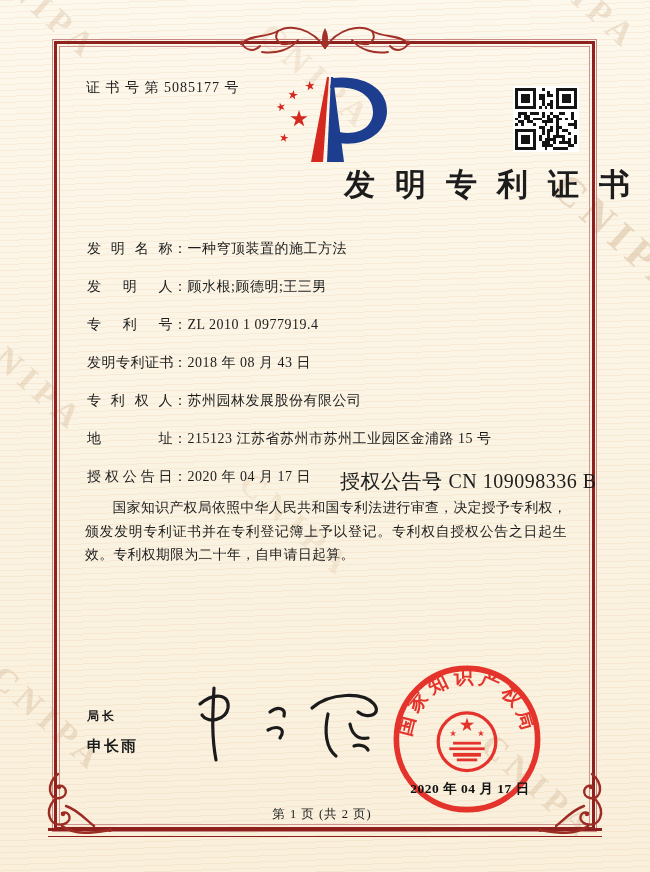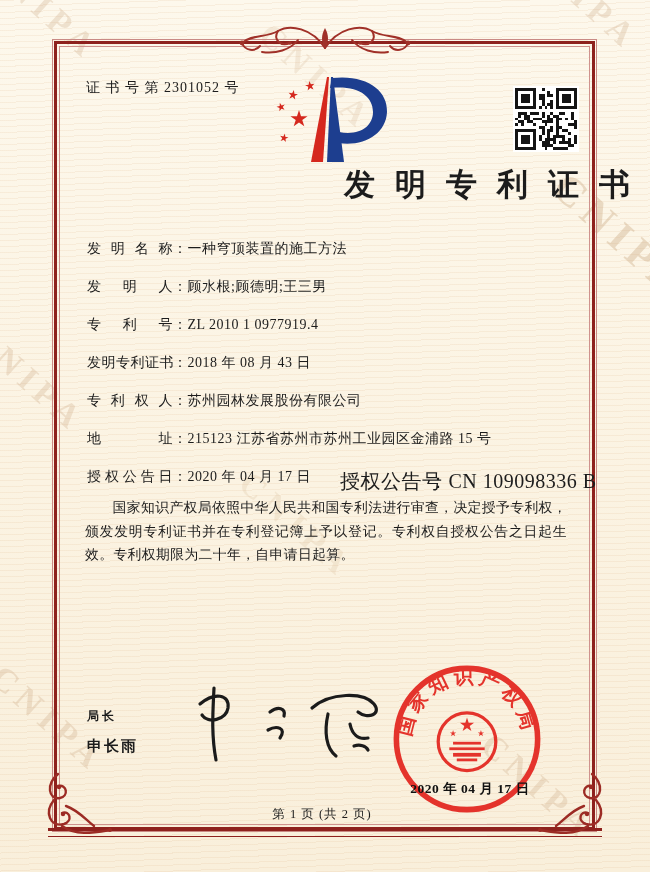--- a/index.html
+++ b/index.html
@@ -112,21 +112,21 @@
       <path d="M26,56 C40,66 56,63 74,60"></path>
       <path d="M30,36 C42,40 50,50 58,56"></path>
     </g>
     <g fill="#9c2b24">
       <circle cx="23" cy="17" r="2.2"></circle>
         <circle cx="27" cy="44" r="2.2"></circle>
         <circle cx="74" cy="60" r="2"></circle>
     </g>
   </svg>
 
-  <div class="certno">证 书 号 第 2301052 号</div>
+  <div class="certno">证 书 号 第 5085177 号</div>
 
   <svg class="logo" width="130" height="92" viewBox="0 0 130 92">
     <path d="M66,4 C100,0 122,16 121,38 C120,60 98,73 72,69 L73,58 C94,62 107,52 107,38 C107,22 92,11 64,14 Z" fill="#1d3e8f"></path>
     <path d="M61,3 L63,3 L57,88 L45,88 Z" fill="#d5281e"></path>
     <path d="M65,3 L67,3 L78,88 L61,88 Z" fill="#1d3e8f"></path>
     <g fill="#d5281e">
       <g transform="translate(33,45) scale(9)">
           <polygon points="0,-1 0.224,-0.309 0.951,-0.309 0.363,0.118 0.588,0.809 0,0.382 -0.588,0.809 -0.363,0.118 -0.951,-0.309 -0.224,-0.309"></polygon>
         </g>
       <g transform="translate(15,33) scale(4.5) rotate(-15)">

